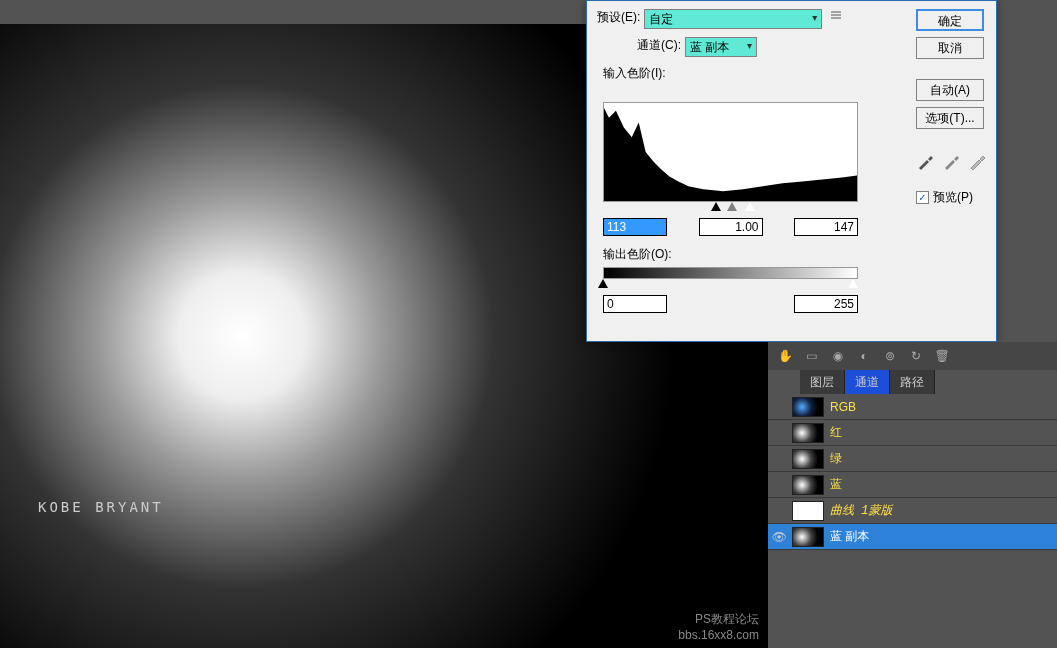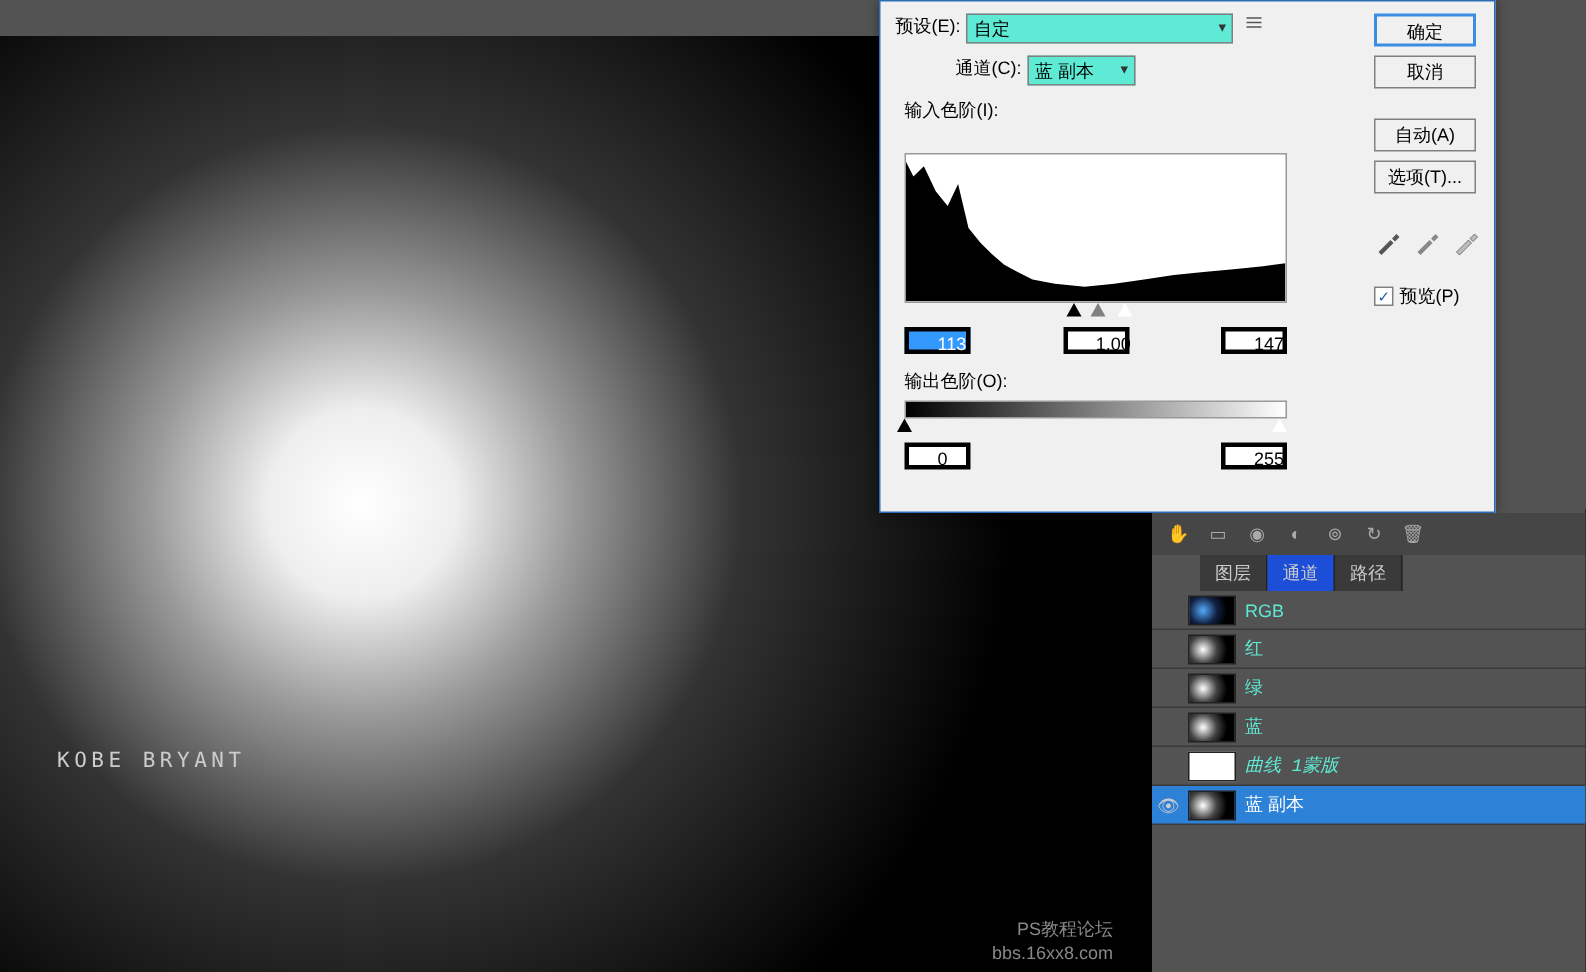--- a/index.html
+++ b/index.html
@@ -26,21 +26,21 @@
 .histo-label { margin-bottom: 20px; }
 .histogram { width: 255px; height: 100px; background: #fff; border: 1px solid #999; position: relative; overflow: hidden; }
 .histogram svg { width: 100%; height: 100%; }
 .sliders-track { width: 255px; height: 12px; position: relative; margin-bottom: 4px; }
 .tri { position: absolute; width: 0; height: 0; border-left: 5px solid transparent; border-right: 5px solid transparent; top: 0; }
 .tri-black { border-bottom: 9px solid #000; }
 .tri-gray { border-bottom: 9px solid #808080; }
 .tri-white { border-bottom: 9px solid #fff; }
 .tri-white::before { content:''; position:absolute; left:-5px; top:0; border-left:5px solid transparent; border-right:5px solid transparent; border-bottom:9px solid #999; z-index:-1; }
 .level-inputs { display: flex; justify-content: space-between; width: 255px; }
-.num-input { width: 32px; height: 18px; border: 3px solid #000000; background: #fff; padding: 1px 19px; text-align: left; }
+.num-input { width: 64px; height: 18px; border: 1px solid #000000; background: #fff; padding: 1px 3px; text-align: left; }
 .sel { background: #3399ff; color: #fff; }
 
 .output-label { margin: 10px 0 4px 6px; }
 .gradient-bar { width: 255px; height: 12px; margin-left: 6px; background: linear-gradient(to right, #000, #fff); border: 1px solid #999; }
 .output-sliders { width: 255px; height: 12px; margin-left: 6px; position: relative; margin-bottom: 4px; }
 .output-inputs { display: flex; justify-content: space-between; width: 255px; margin-left: 6px; }
 
 .eyedroppers { display: flex; gap: 8px; margin-top: 4px; }
 .eyedrop { width: 18px; height: 18px; }
 .eyedrop svg { width: 100%; height: 100%; }
@@ -54,25 +54,25 @@
 .tab { padding: 4px 10px; color: #ccc; cursor: pointer; background: #3a3a3a; border-right: 1px solid #222; }
 .tab.active { background: #1d4ed8; }
 .channel-list { background: #535353; }
 .channel-row { height: 26px; display: flex; align-items: center; border-bottom: 1px solid #3a3a3a; padding: 0 4px; gap: 6px; cursor: pointer; }
 .channel-row.selected { background: #2d82d8; color: #fff; }
 .eye { width: 14px; height: 14px; display: flex; align-items: center; justify-content: center; color: #ccc; }
 .thumb { width: 32px; height: 20px; border: 1px solid #222; background: #111; display: flex; align-items: center; justify-content: center; overflow: hidden; }
 .thumb-white { background: #fff; }
 .thumb-img { width: 100%; height: 100%; background: radial-gradient(circle at 30% 50%, #fff 0%, #444 40%, #000 70%); }
 .thumb-rgb { width: 100%; height: 100%; background: radial-gradient(circle at 30% 50%, #5af 0%, #124 40%, #000 70%); }
-.ch-name { color: #5eead4; }
+.ch-name { color: #fde047; }
 .channel-row.selected .ch-name { color: #fff; }
 .ch-italic { font-style: italic; font-family: Liberation Mono, monospace; }
 
-.watermark { position: absolute; right: 315px; bottom: 6px; color: #888; font-size: 11px; text-align: right; }
+.watermark { position: absolute; right: 298px; bottom: 6px; color: #888; font-size: 11px; text-align: right; }
 </style>
 </head>
 <body>
 
 <div class="canvas-area">
   <div class="canvas-image">
     <div class="canvas-text">KOBE BRYANT</div>
   </div>
 </div>
 

